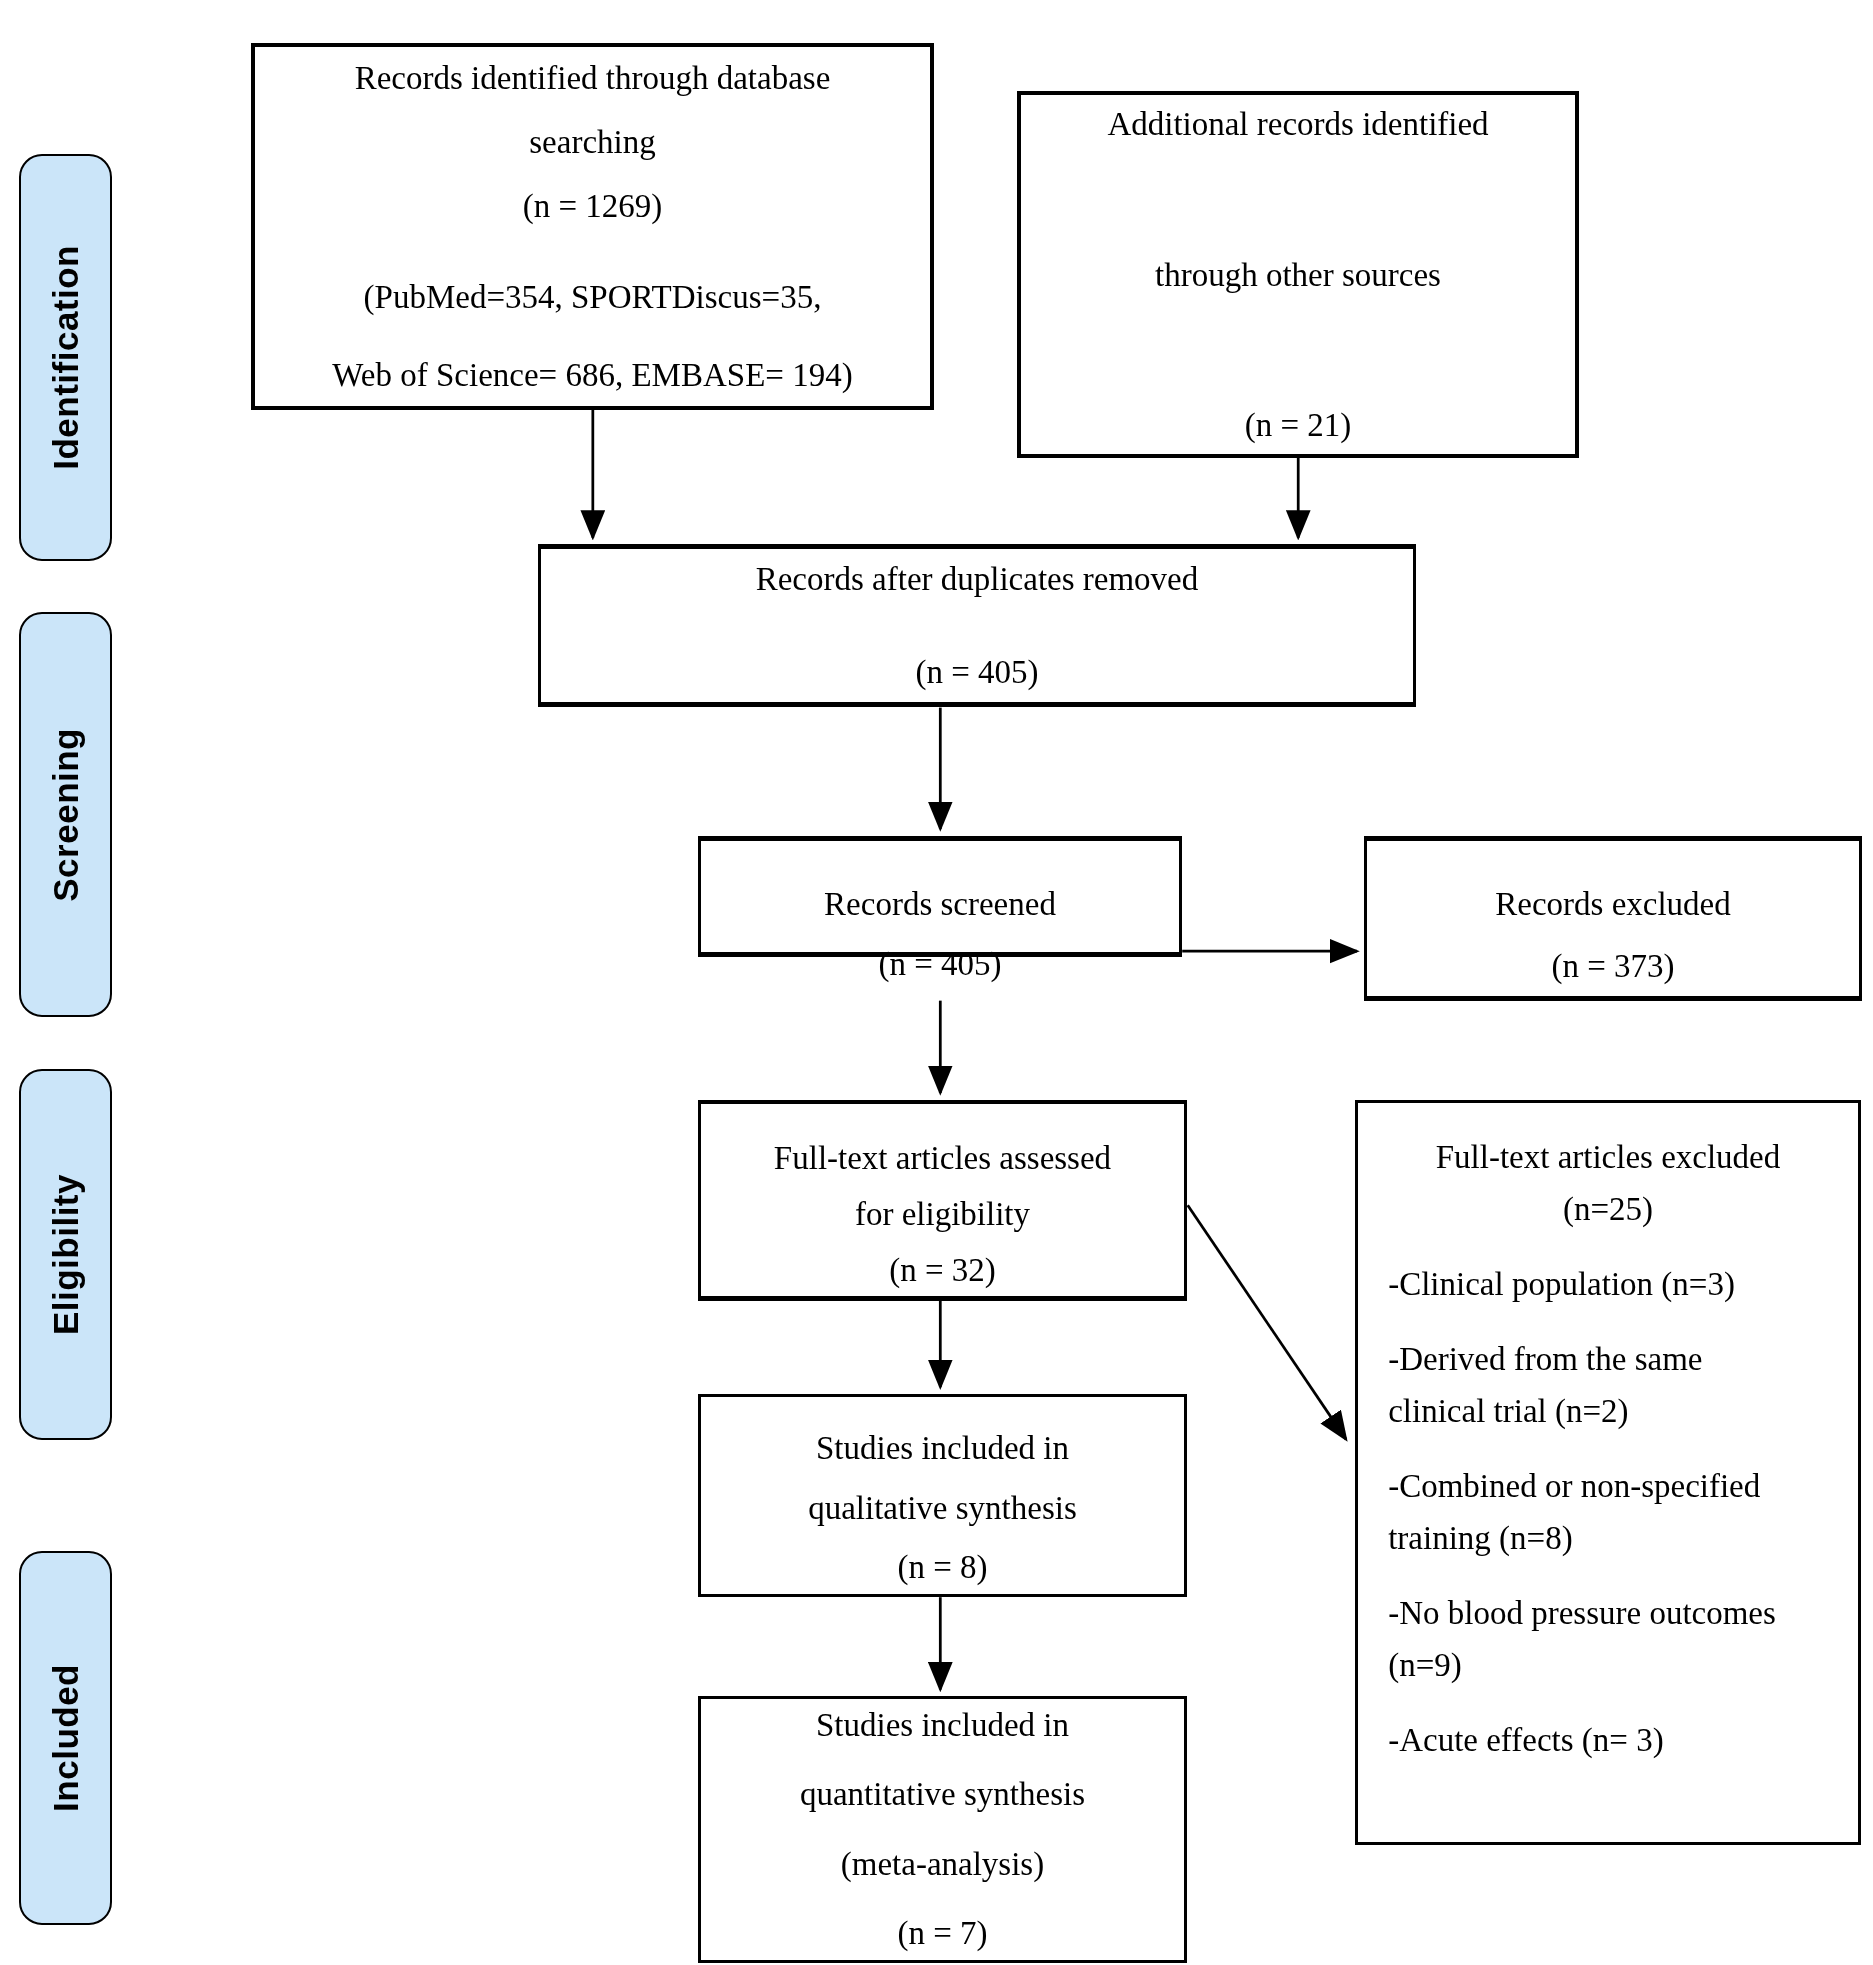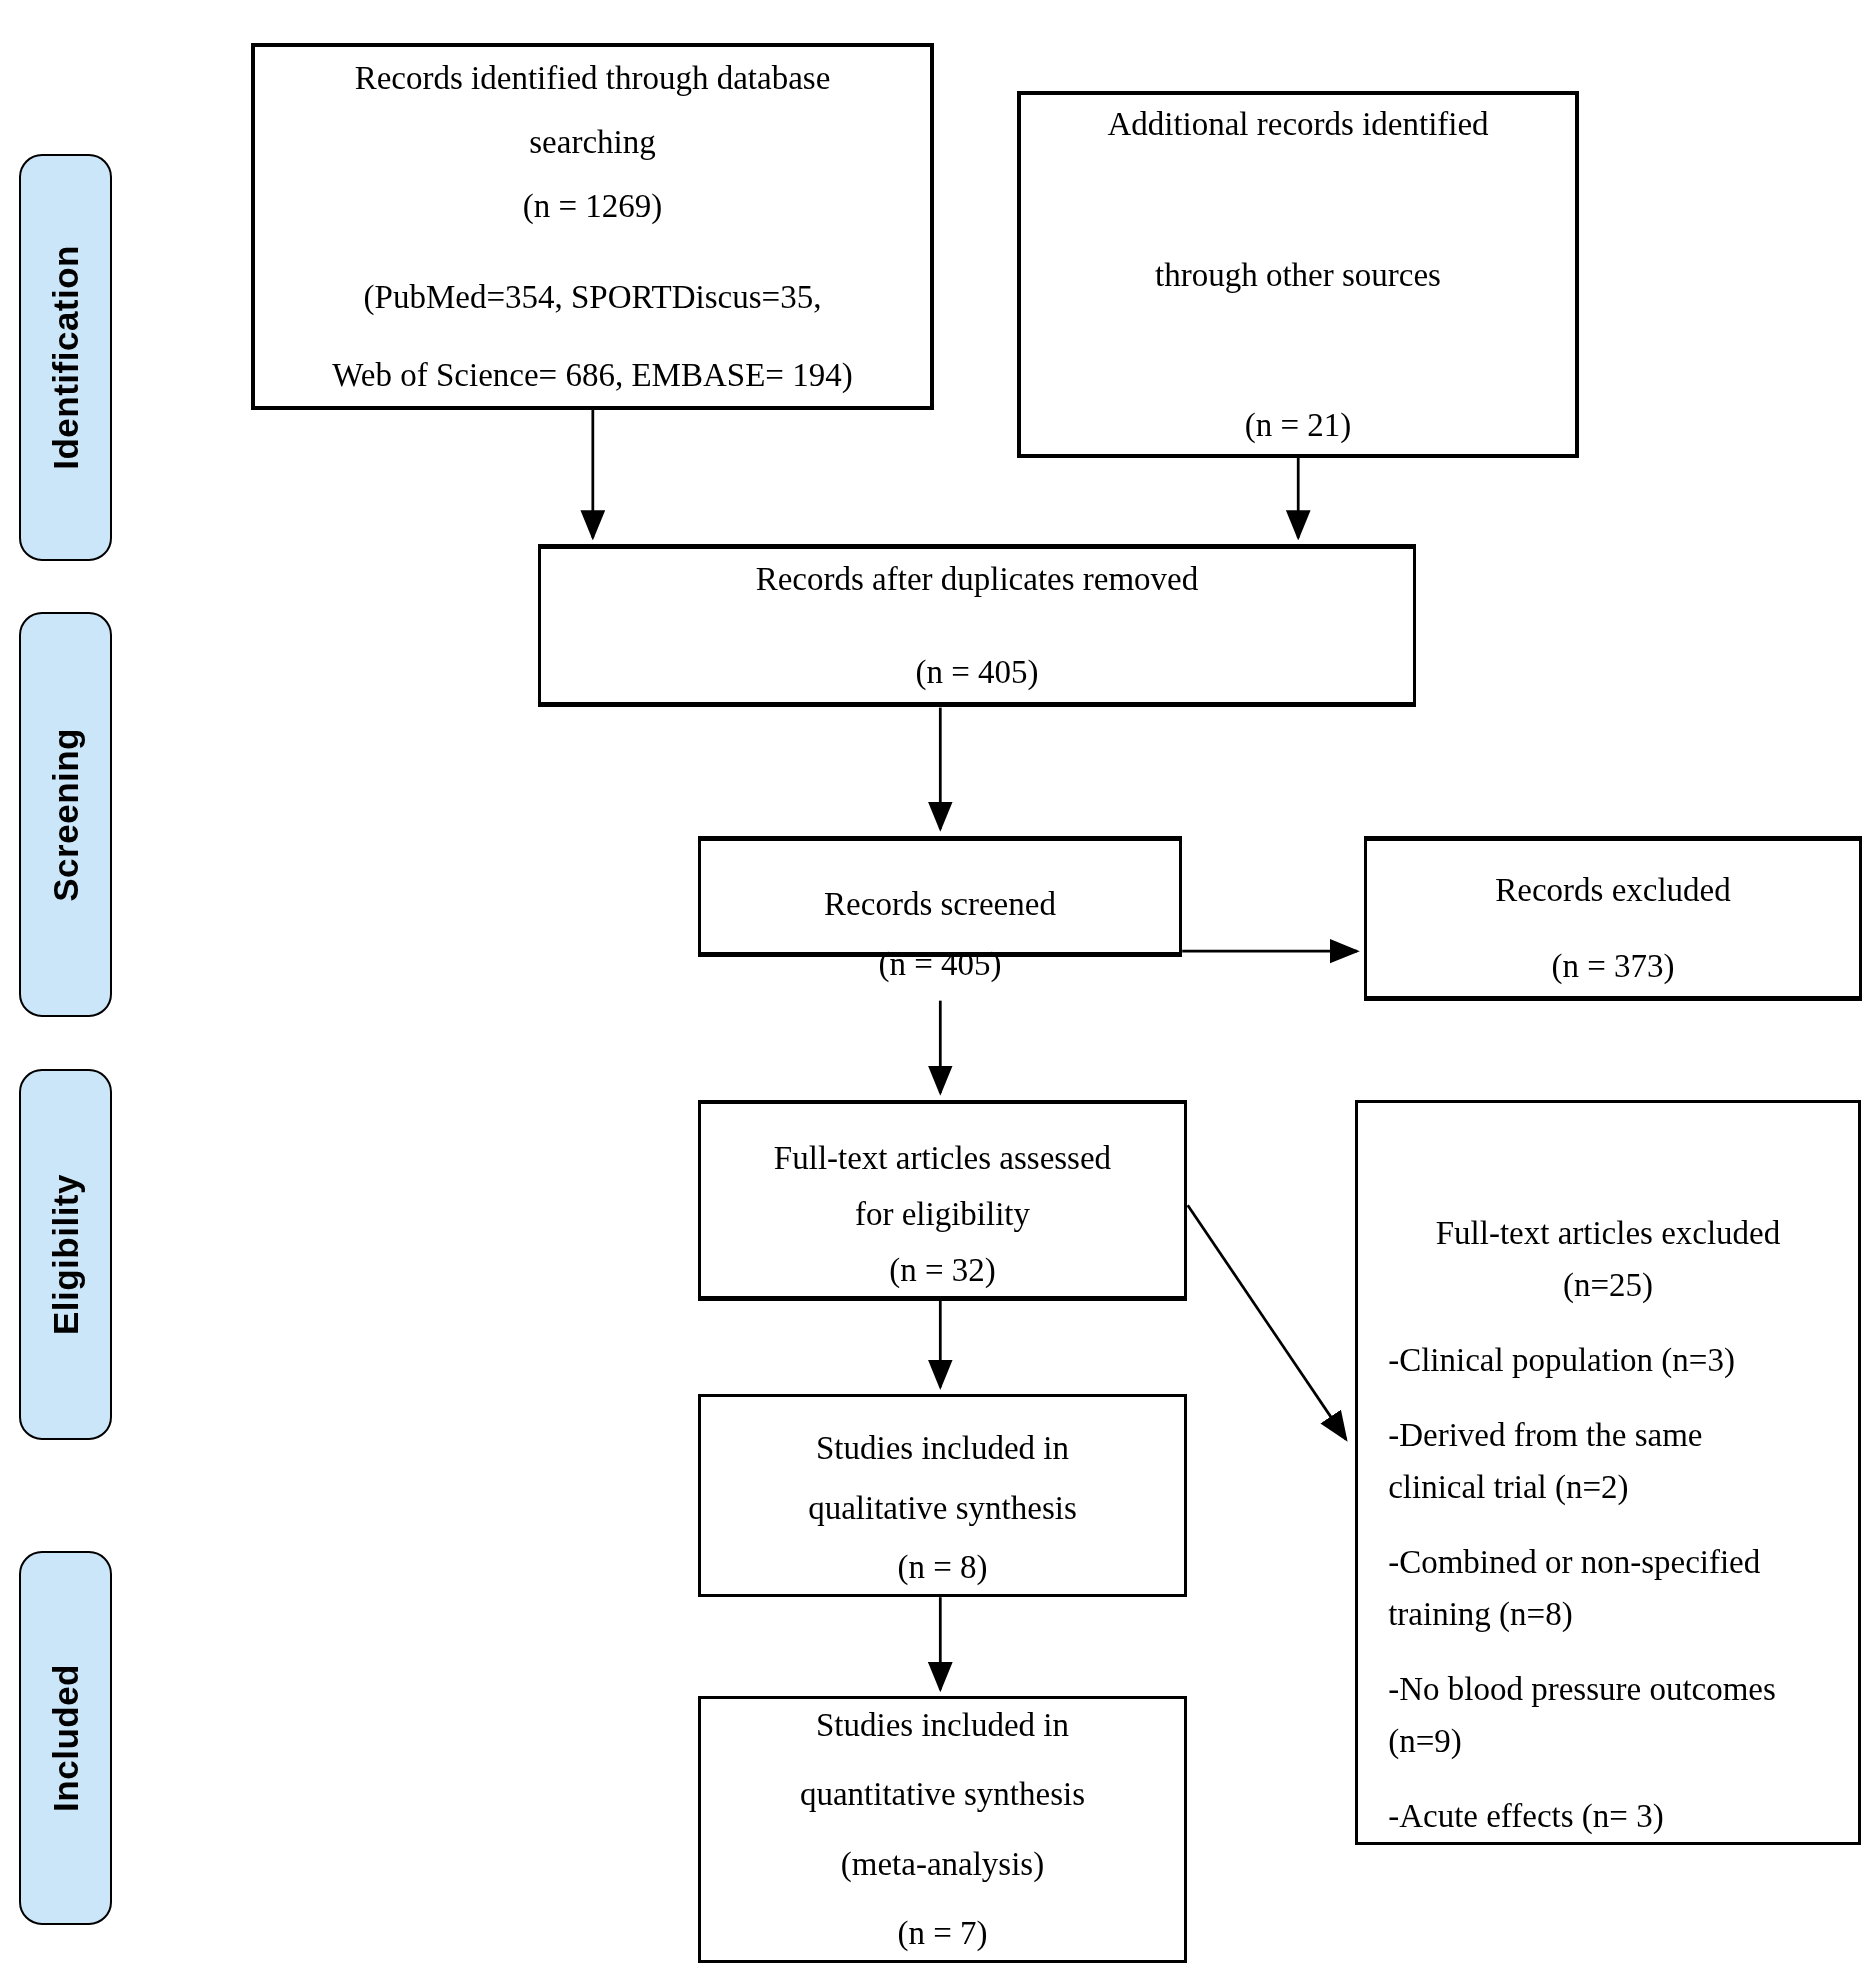--- a/index.html
+++ b/index.html
@@ -64,34 +64,34 @@
   #box-db .bline{line-height:62px;}
   #box-db .gap-lg{margin-top:26px;}
   #box-db .gap-sm{margin-top:14.3px;}
 
   #box-other{left:1017px;top:43px;width:562px;height:367px;border-width:4.4px;margin-top:48px;}
   #box-other .bline{line-height:58px;}
 
   #box-dup{left:538px;top:544px;width:878px;height:163px;border-width:5.5px 3.8px;}
 
   #box-screened{left:698px;top:836px;width:484px;height:121px;border-width:5.5px 3.8px;padding-top:33px;}
-  #box-excluded1{left:1364px;top:836px;width:498px;height:165px;border-width:5.5px 3.8px;padding-top:19px;}
+  #box-excluded1{left:1364px;top:836px;width:498px;height:165px;border-width:5.5px 3.8px;padding-top:33px;}
 
   #box-eligible{left:698px;top:1100px;width:489px;height:201px;border-width:4.4px 3.8px 5.5px;padding-top:27.5px;}
   #box-eligible .bline{line-height:52px;}
 
   #box-qual{left:698px;top:1394px;width:489px;height:203px;padding-top:25px;}
   #box-qual .bline{line-height:53px;}
 
   #box-quant{left:698px;top:1696px;width:489px;height:267px;}
   #box-quant .bline{line-height:53px;}
 
   #box-excluded2{
     left:1355px;top:1100px;width:506px;height:745px;
-    align-items:stretch;justify-content:flex-end;
+    align-items:stretch;justify-content:flex-start;
     padding:27.5px 22px 0 22px;
   }
   #box-excluded2 .ex-title{line-height:52px;text-align:center;white-space:nowrap;}
   #box-excluded2 .ex-count{line-height:52px;text-align:center;}
   #box-excluded2 .reason{
     line-height:52px;
     text-align:left;
     margin-top:23px;
     padding-left:8.2px;
     padding-right:38px;

